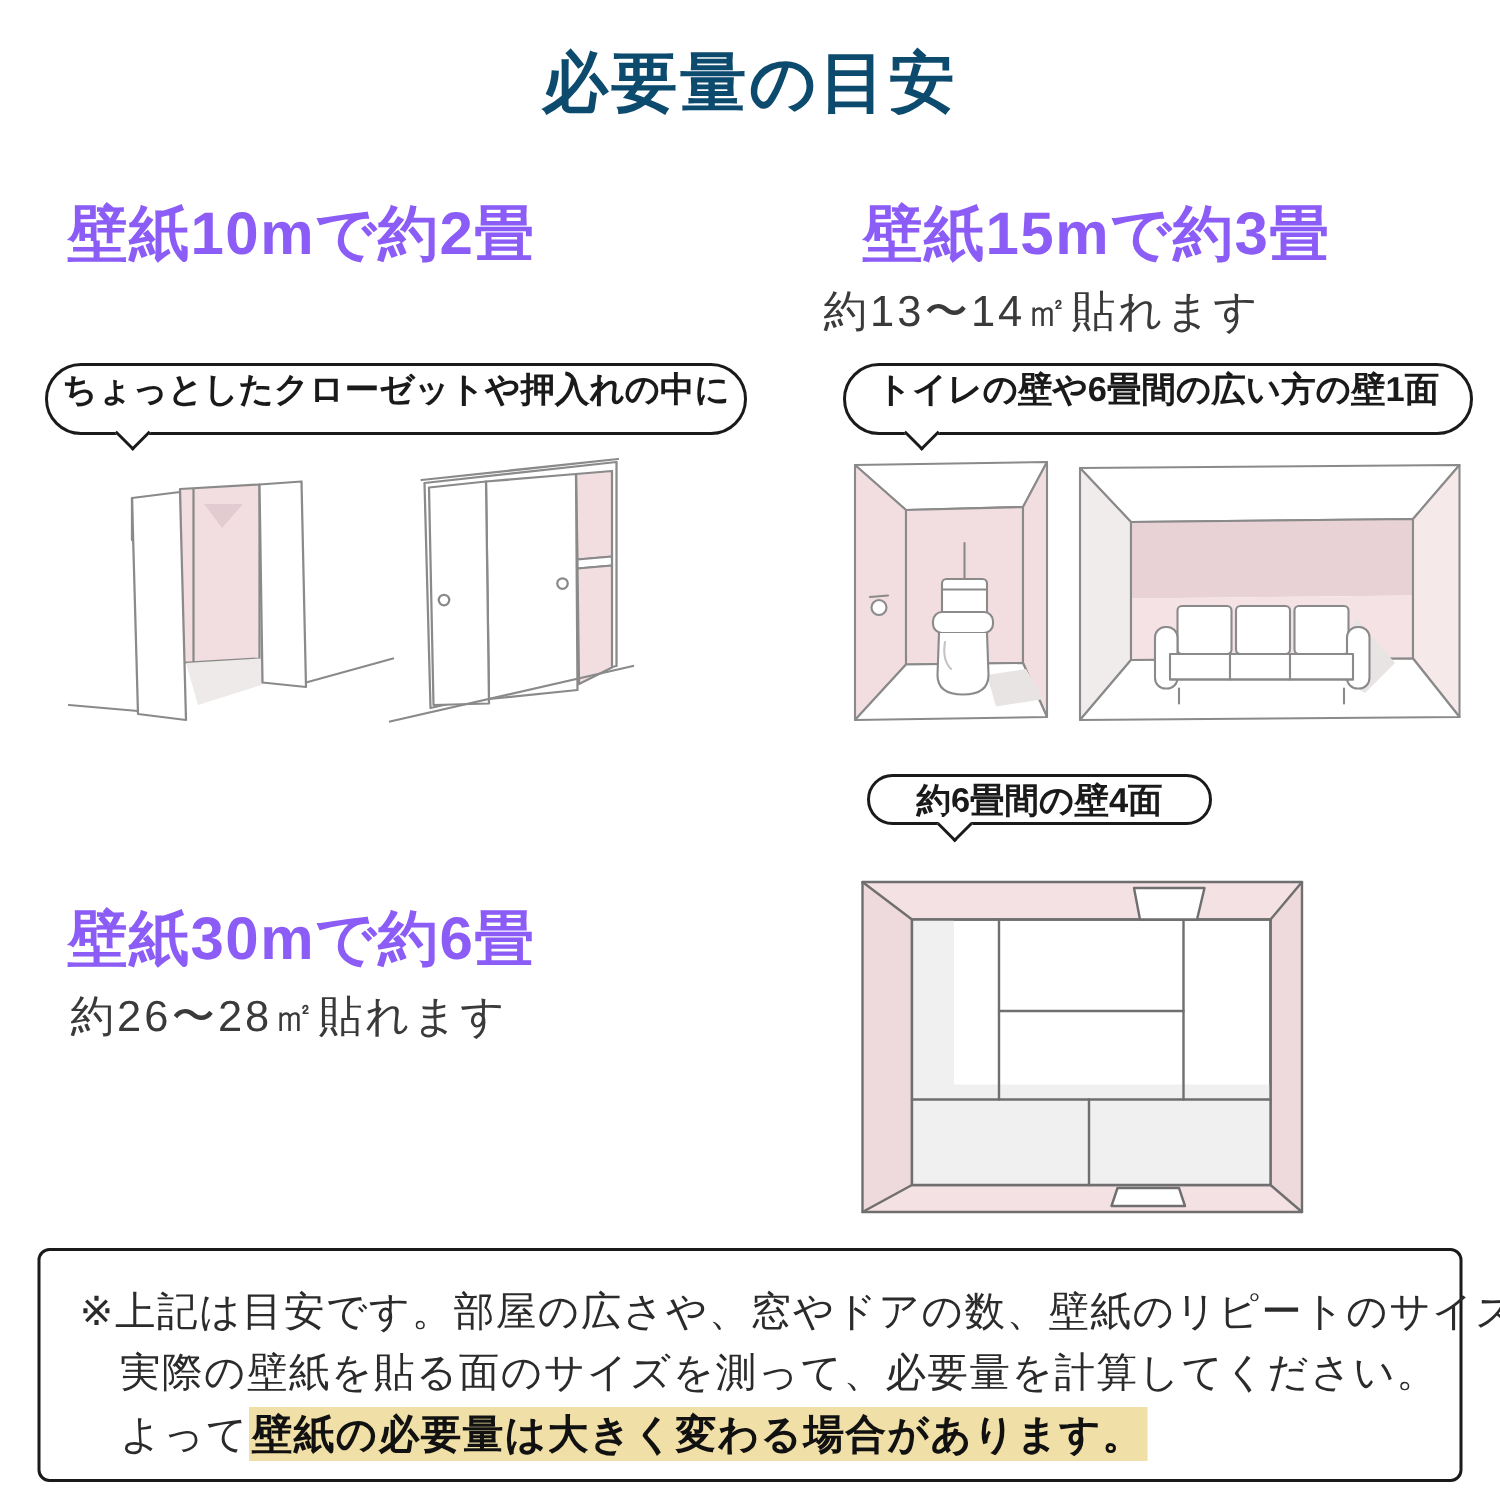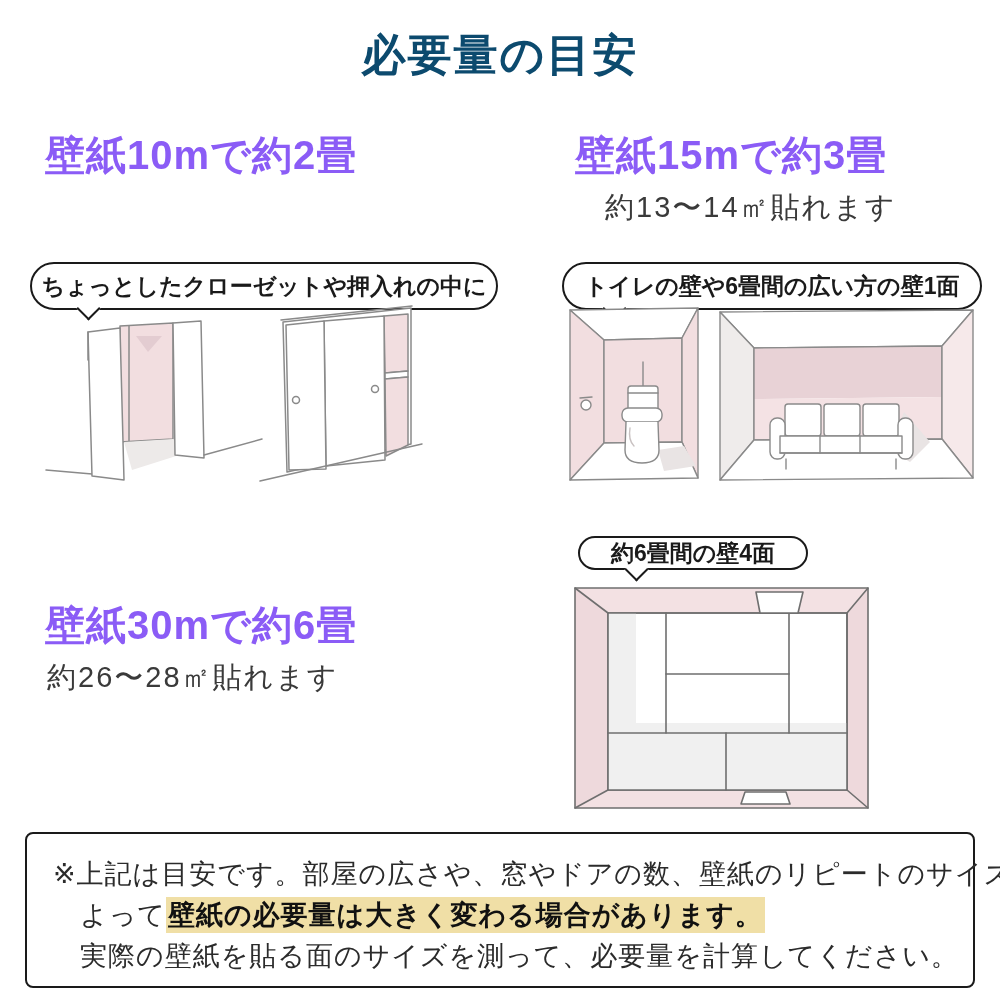--- a/index.html
+++ b/index.html
@@ -13,22 +13,22 @@
   }
   .sec-heading{
     position:absolute;font-size:40px;font-weight:800;color:#8b5cf6;letter-spacing:1px;white-space:nowrap;
   }
   .sec-sub{
     position:absolute;font-size:29px;font-weight:500;color:#3a3a3a;letter-spacing:2px;white-space:nowrap;
   }
   .bubble{
     position:absolute;box-sizing:border-box;height:48px;background:#fff;
     border:2px solid #1a1a1a;border-radius:24px;
-    display:flex;align-items:center;justify-content:center;
-    font-size:23px;font-weight:700;color:#1a1a1a;white-space:nowrap;margin-top:20px;
+    display:flex;align-items:flex-start;justify-content:center;
+    font-size:23px;font-weight:700;color:#1a1a1a;white-space:nowrap;
   }
   .bubble .tail{
     position:absolute;bottom:-9px;width:15px;height:15px;background:#fff;
     border-right:2px solid #1a1a1a;border-bottom:2px solid #1a1a1a;
     transform:rotate(45deg);
   }
   .illus{position:absolute;}
   .note-box{
     position:absolute;left:25px;top:832px;width:950px;height:156px;box-sizing:border-box;
     background:#fff;border:2px solid #1a1a1a;border-radius:8px;
@@ -75,21 +75,21 @@
         <polygon points="284,23 344,18 345,162 286,168" fill="#ffffff"></polygon>
         <circle cx="335" cy="91" r="3.5" fill="#ffffff"></circle>
         <polygon points="246,27 284,23 286,171 249,172" fill="#ffffff"></polygon>
         <circle cx="256" cy="102" r="3.5" fill="#ffffff"></circle>
         <path d="M220,183 L382,146"></path>
       </g>
     </svg>
   </div>
 
   <div class="sec-heading" style="left:575px;top:128px;">壁紙15mで約3畳</div>
-  <div class="sec-sub" style="left:605px;top:188px;text-align:right;">約13〜14㎡貼れます</div>
+  <div class="sec-sub" style="left:549px;top:188px;text-align:right;">約13〜14㎡貼れます</div>
   <div class="bubble" style="left:562px;top:242px;width:420px;">
     <span>トイレの壁や6畳間の広い方の壁1面</span>
     <span class="tail" style="left:42px;"></span>
   </div>
 
   <div class="illus" style="left:558px;top:300px;">
     <svg width="420" height="200" viewBox="0 0 420 200" fill="none" stroke="#8a8a8a" stroke-width="1.4" stroke-linejoin="round" stroke-linecap="round">
       <g>
         <polygon points="12,10 140,8 124,38 46,40" fill="#ffffff"></polygon>
         <polygon points="12,10 46,40 46,143 12,180" fill="#f2dee0"></polygon>
@@ -168,19 +168,19 @@
         <polygon points="173,208 214,208 218,220 169,220" fill="#ffffff"></polygon>
       </g>
     </svg>
   </div>
 
   <div class="sec-heading" style="left:45px;top:598px;">壁紙30mで約6畳</div>
   <div class="sec-sub" style="left:47px;top:658px;">約26〜28㎡貼れます</div>
 
   <div class="note-box">
     <div class="note-line">※上記は目安です。部屋の広さや、窓やドアの数、壁紙のリピートのサイズなどに</div>
+    <div class="note-line note-indent">実際の壁紙を貼る面のサイズを測って、必要量を計算してください。</div>
     <div class="note-line note-indent">
       <span>よって</span><span class="hl">壁紙の必要量は大きく変わる場合があります。</span>
     </div>
-    <div class="note-line note-indent">実際の壁紙を貼る面のサイズを測って、必要量を計算してください。</div>
   </div>
 
 </div>
 
 </body></html>

